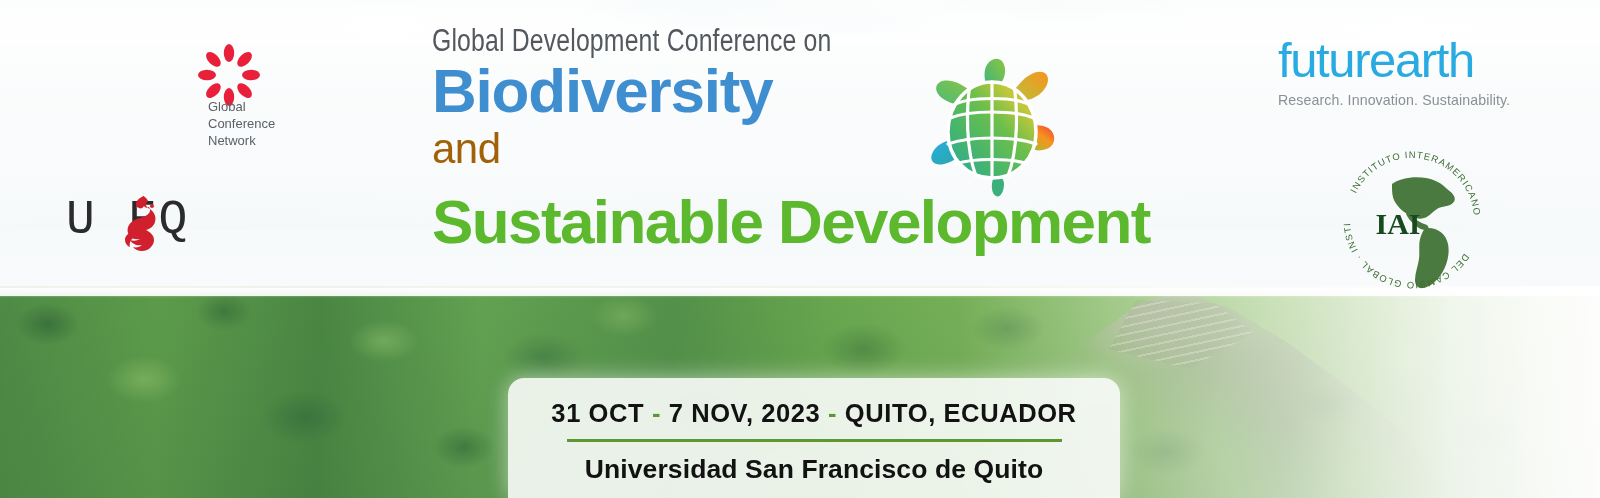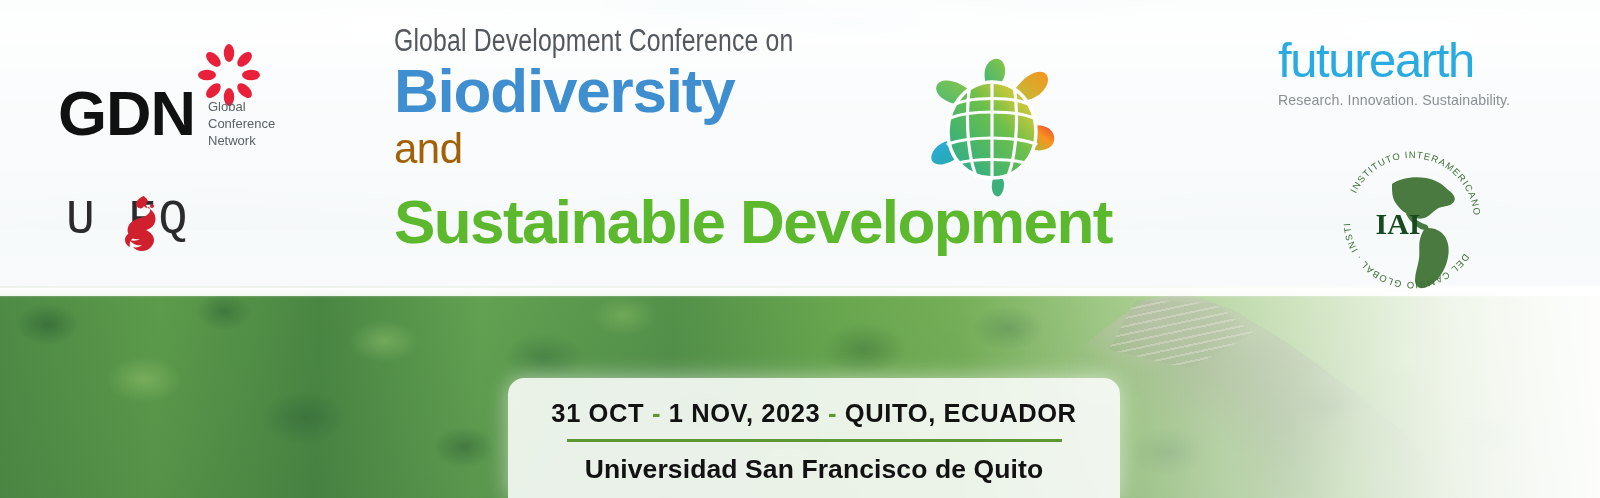--- a/index.html
+++ b/index.html
@@ -153,21 +153,21 @@
   
   .usfq { position:absolute; left:66px; top:196px; width:200px; height:74px; }
   .usfq-word {
     position:absolute; left:0; top:0;
     font-family:Liberation Mono, monospace;
     font-size:48px; color:#2b2b2b; letter-spacing:2px; line-height:1;
   }
   .usfq-dragon { position:absolute; left:46px; top:-4px; width:56px; height:64px; }
 
   
-  .title-block { position:absolute; left:394px; top:24px; width:820px; }
+  .title-block { position:absolute; left:432px; top:24px; width:820px; }
   .t-kicker {
     font-family:"Liberation Sans", sans-serif;
     font-size:31px; font-weight:400; color:#52585e;
     letter-spacing:.2px; line-height:1.12;
     transform:scaleX(.80); transform-origin:left center;
   }
   .t-big {
     font-family:"Liberation Sans", sans-serif;
     font-size:62px; font-weight:700; letter-spacing:-1.2px;
     line-height:1.04; 
@@ -252,21 +252,20 @@
             <ellipse cx="46.6" cy="15.4" rx="5.2" ry="9" transform="rotate(45 46.6 15.4)"></ellipse>
             <ellipse cx="53" cy="31" rx="5.2" ry="9" transform="rotate(90 53 31)"></ellipse>
             <ellipse cx="46.6" cy="46.6" rx="5.2" ry="9" transform="rotate(135 46.6 46.6)"></ellipse>
             <ellipse cx="31" cy="53" rx="5.2" ry="9" transform="rotate(180 31 53)"></ellipse>
             <ellipse cx="15.4" cy="46.6" rx="5.2" ry="9" transform="rotate(225 15.4 46.6)"></ellipse>
             <ellipse cx="9" cy="31" rx="5.2" ry="9" transform="rotate(270 9 31)"></ellipse>
             <ellipse cx="15.4" cy="15.4" rx="5.2" ry="9" transform="rotate(315 15.4 15.4)"></ellipse>
           </g>
         </svg>
       </div>
-      <div class="gdn-word">GDN</div>
       <div class="gdn-sub">
         <div>Global</div>
         <div>Conference</div>
         <div>Network</div>
       </div>
     </div>
 
     <div class="usfq">
       <div class="usfq-word">
         <span>U</span><span style="visibility:hidden">S</span><span>FQ</span>
@@ -379,21 +378,21 @@
         <text font-family="Liberation Sans, sans-serif" font-size="9.4" fill="#3f6e36" letter-spacing="1.1">
           <textPath href="#ringOuterBottom" startOffset="18%">DEL CAMBIO GLOBAL · INSTITUTO INTERAMERICANO</textPath>
         </text>
       </svg>
     </div>
 
     <div class="info-card">
       <div class="info-line1">
         <span>31 OCT</span>
         <span class="dash">-</span>
-        <span>1 NOV, 2023</span>
+        <span>7 NOV, 2023</span>
         <span class="dash">-</span>
         <span>QUITO, ECUADOR</span>
       </div>
       <div class="info-rule"></div>
       <div class="info-line2">Universidad San Francisco de Quito</div>
     </div>
 
   </div>
 </div>
 

